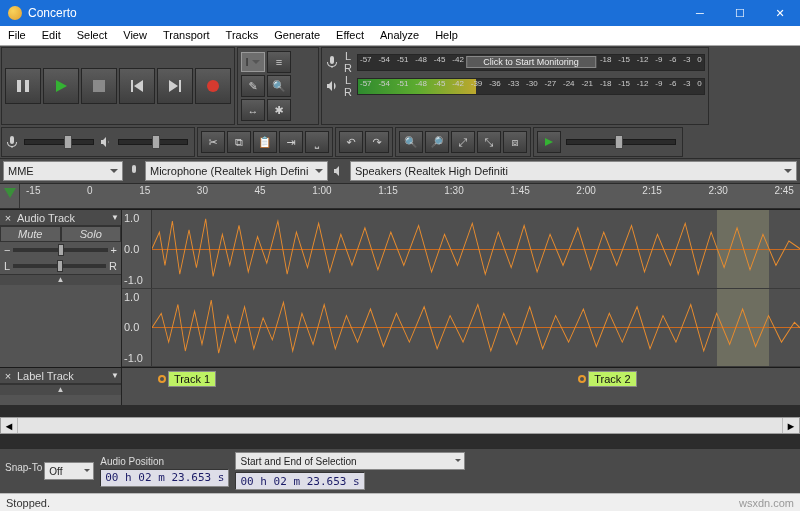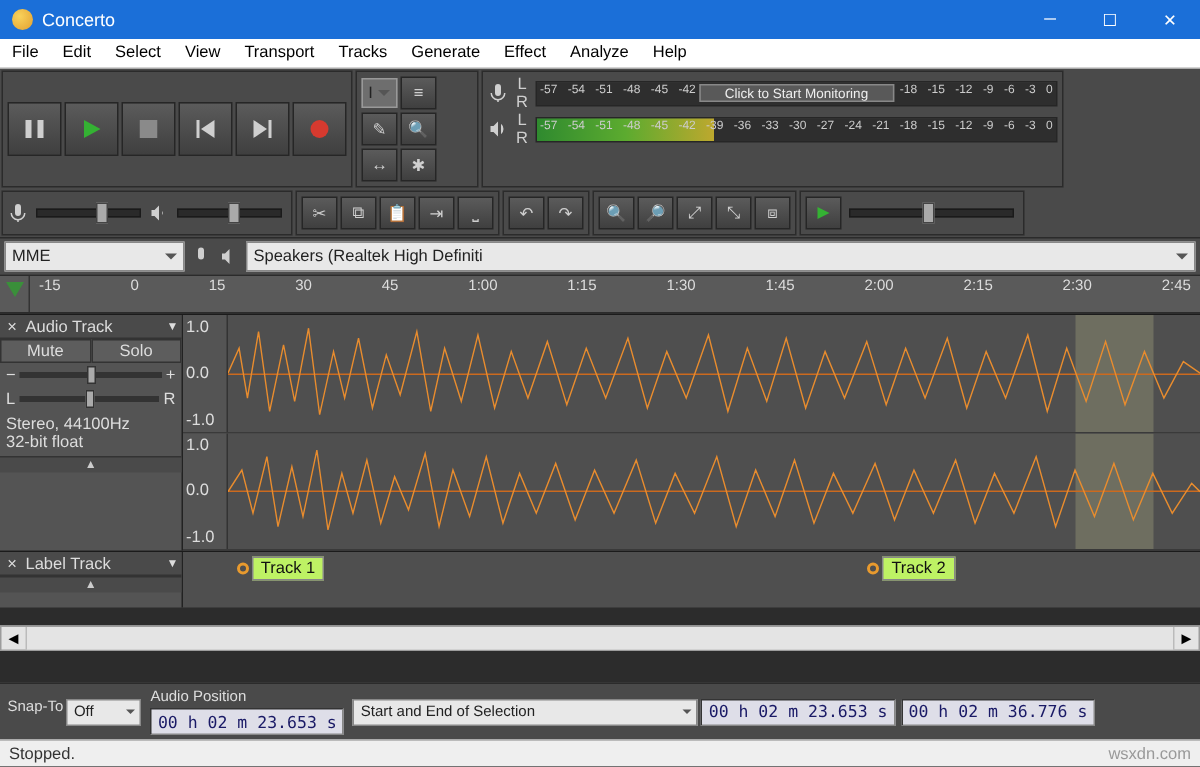--- a/index.html
+++ b/index.html
@@ -31,21 +31,21 @@
 .ruler .pin div { width: 0; height: 0; border: 6px solid transparent; border-top: 10px solid #3a8f3a; }
 .ruler .ticks { flex: 1; display: flex; justify-content: space-between; align-items: flex-start; padding: 1px 6px; }
 .ruler .ticks span { font-size: 10px; }
 .trackarea { background: #2c2c2c; flex: 1; overflow: hidden; }
 .track { display: flex; border-top: 1px solid #1b1b1b; }
 .trackhead { width: 122px; background: #545454; border-right: 1px solid #222; color: #ddd; font-size: 10px; display: flex; flex-direction: column; }
 .trackhead .titlebar2 { display: flex; align-items: center; background: #4a4a4a; border-bottom: 1px solid #333; height: 16px; padding: 0 2px; }
 .trackhead .titlebar2 .x { width: 12px; text-align: center; cursor: default; }
 .trackhead .titlebar2 .name { flex: 1; padding: 0 3px; }
 .trackhead .titlebar2 .dd { font-size: 8px; }
-.mutesolo { display: flex; }
+.mutesolo { display: flex; font-style: italic; }
 .mutesolo div { flex: 1; text-align: center; border: 1px solid #333; background: #5d5d5d; padding: 1px 0; }
 .gainrow { display: flex; align-items: center; justify-content: space-between; padding: 2px 4px; }
 .gainrow .sld { flex: 1; height: 4px; background: #333; margin: 0 3px; position: relative; }
 .gainrow .sld .th { position: absolute; top: -4px; width: 6px; height: 12px; background: #aaa; border: 1px solid #333; }
 .trackbody { flex: 1; display: flex; flex-direction: column; position: relative; }
 .channel { flex: 1; display: flex; border-bottom: 1px solid #3a3a3a; background: #4f4f4f; }
 .vruler { width: 30px; background: #545454; color: #ddd; font-size: 9px; display: flex; flex-direction: column; justify-content: space-between; padding: 2px; border-right: 1px solid #333; }
 .wave { flex: 1; position: relative; background: #4f4f4f; overflow: hidden; }
 .wave .mid { position: absolute; left: 0; right: 0; top: 50%; height: 1px; background: #cc6a1e; }
 .wave svg { position: absolute; inset: 0; width: 100%; height: 100%; }
@@ -248,20 +248,21 @@
         <div class="thumb" style="left:44%"></div>
       </div>
   </div>
 </div>
 
 <div class="devicebar">
   <div class="sel" style="width:120px">MME</div>
   <span class="smallicon micicon"><svg viewBox="0 0 14 14">
         <path d="M7 1a2 2 0 012 2v4a2 2 0 11-4 0V3a2 2 0 012-2z"></path>
       </svg></span>
+  <div class="sel" style="width:183px">Microphone (Realtek High Defini</div>
   <span class="smallicon spkicon"><svg viewBox="0 0 14 14">
         <path d="M2 5h2l3-3v10l-3-3H2z"></path>
       </svg></span>
   <div class="sel" style="flex:1">Speakers (Realtek High Definiti</div>
 </div>
 
 <div class="ruler">
   <div class="pin">
       <div></div>
     </div>
@@ -302,22 +303,20 @@
           </div>
         <span>+</span>
       </div>
       <div class="gainrow">
         <span>L</span>
         <div class="sld">
             <div class="th" style="left:47%"></div>
           </div>
         <span>R</span>
       </div>
-      <div style="padding:3px 4px;white-space:pre-line;">Stereo, 44100Hz
-32-bit float</div>
       <div class="collapse">▲</div>
     </div>
     <div class="trackbody">
       <div class="channel">
         <div class="vruler self-stretch">
           <span>1.0</span>
             <span>0.0</span>
             <span>-1.0</span>
         </div>
         <div class="wave">
@@ -382,25 +381,24 @@
 <div class="bottombar">
   <div class="row">
     <div style="display:flex;flex-direction:row;gap:2px;">
       <span class="lbl">Snap-To</span>
       <div class="selsm" style="width:50px">Off</div>
     </div>
     <div style="display:flex;flex-direction:column;gap:2px;">
       <span class="lbl">Audio Position</span>
       <div class="timebox">00 h 02 m 23.653 s</div>
     </div>
-    <div style="display:flex;flex-direction:row;gap:2px;flex:1;">
+    <div style="display:flex;flex-direction:column;gap:2px;flex:1;">
       <div class="selsm" style="width:230px">Start and End of Selection</div>
       <div style="display:flex;gap:4px;">
         <div class="timebox">00 h 02 m 23.653 s</div>
-        <div class="timebox">00 h 02 m 36.776 s</div>
       </div>
     </div>
   </div>
 </div>
 
 <div class="status">
   <span>Stopped.</span>
   <span style="color:#999">wsxdn.com</span>
 </div>
 

